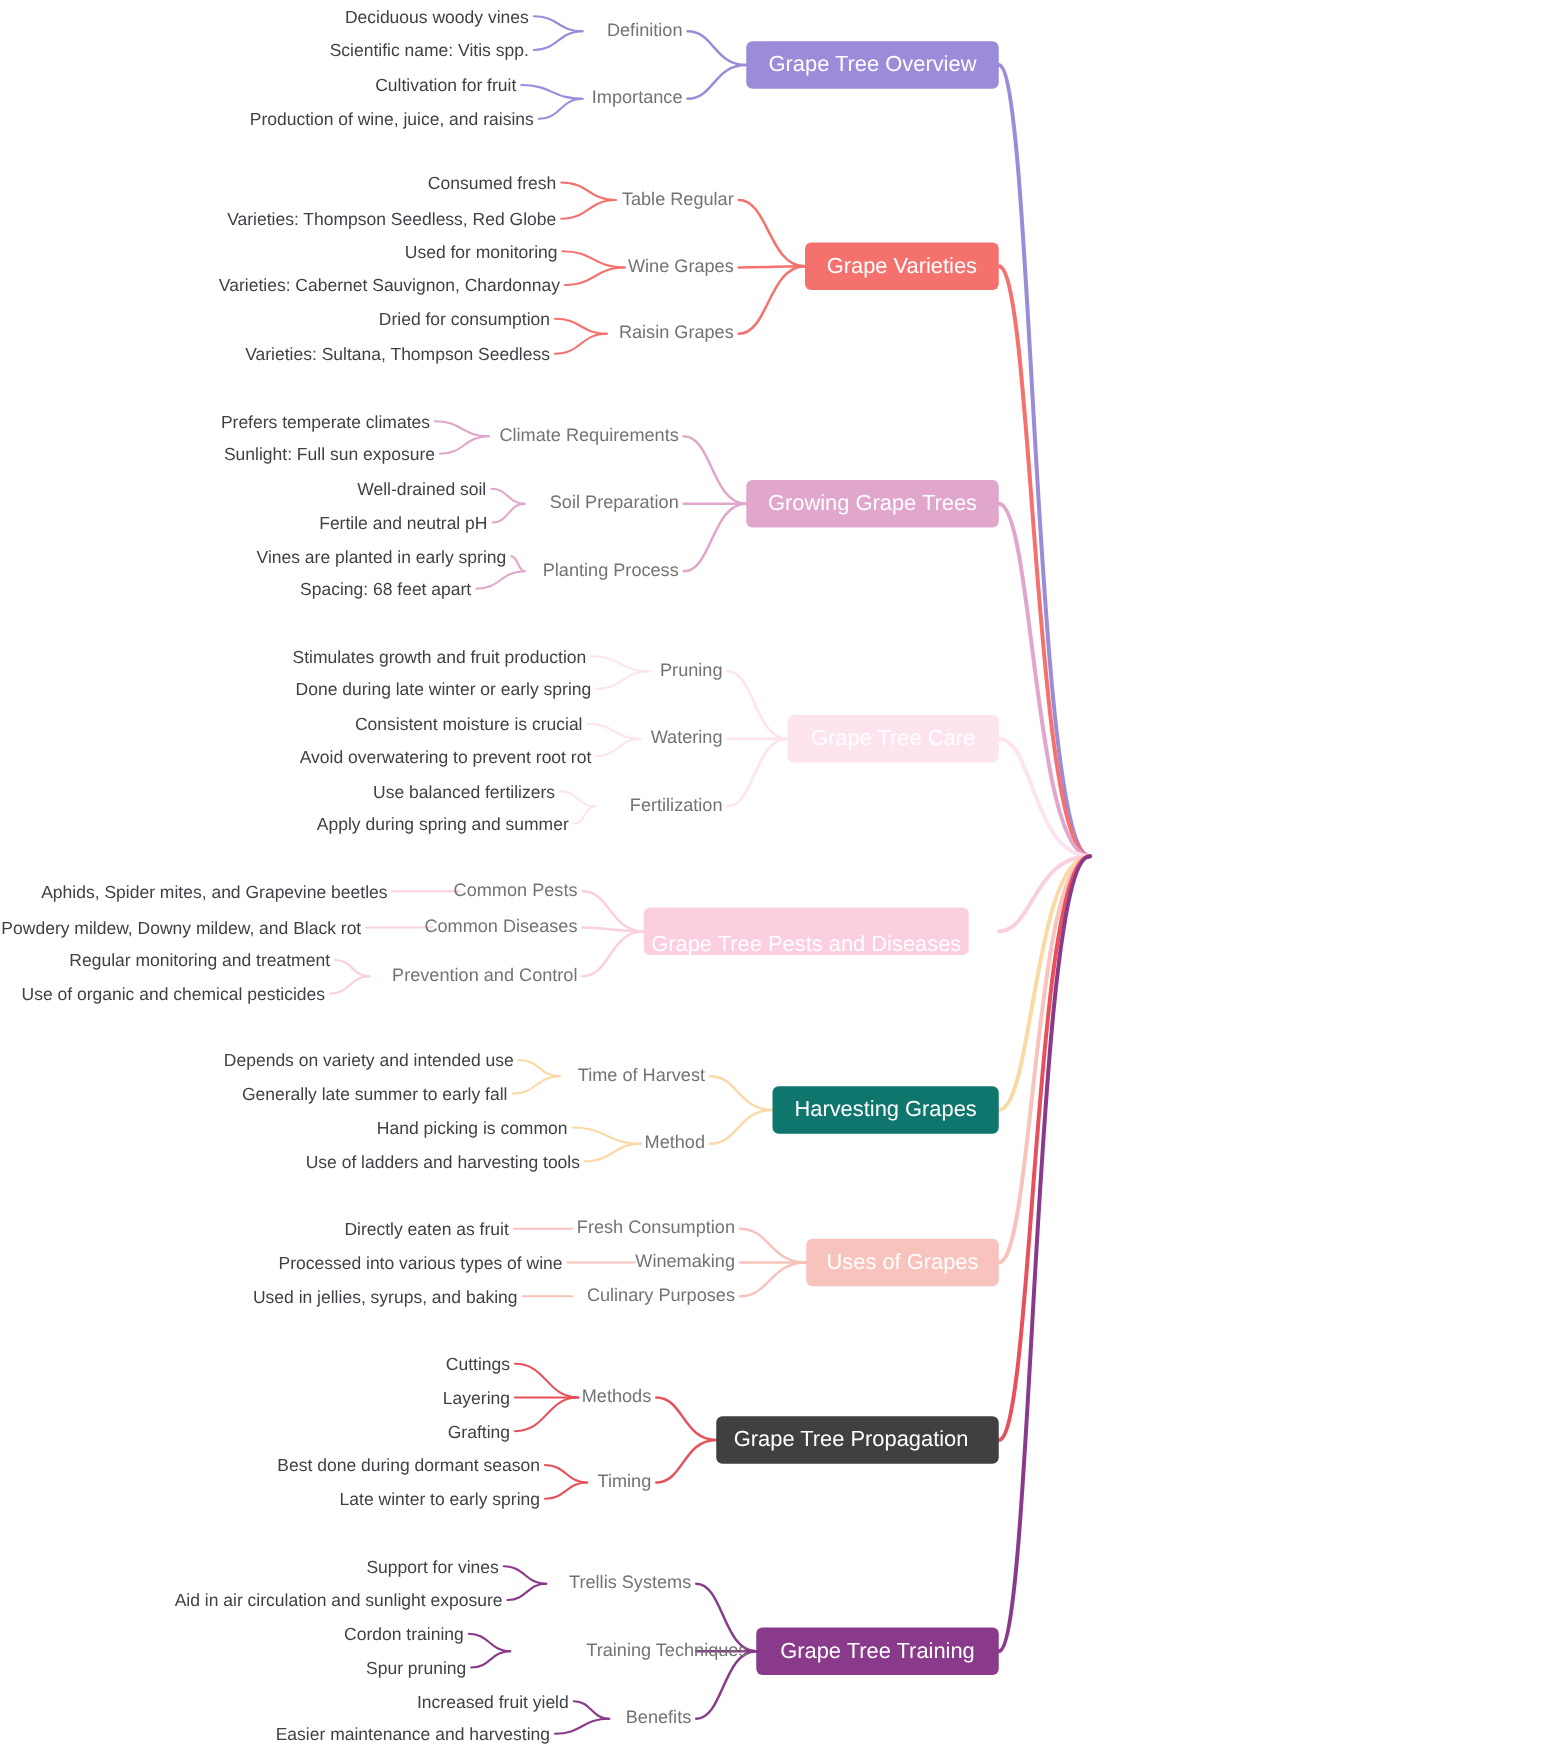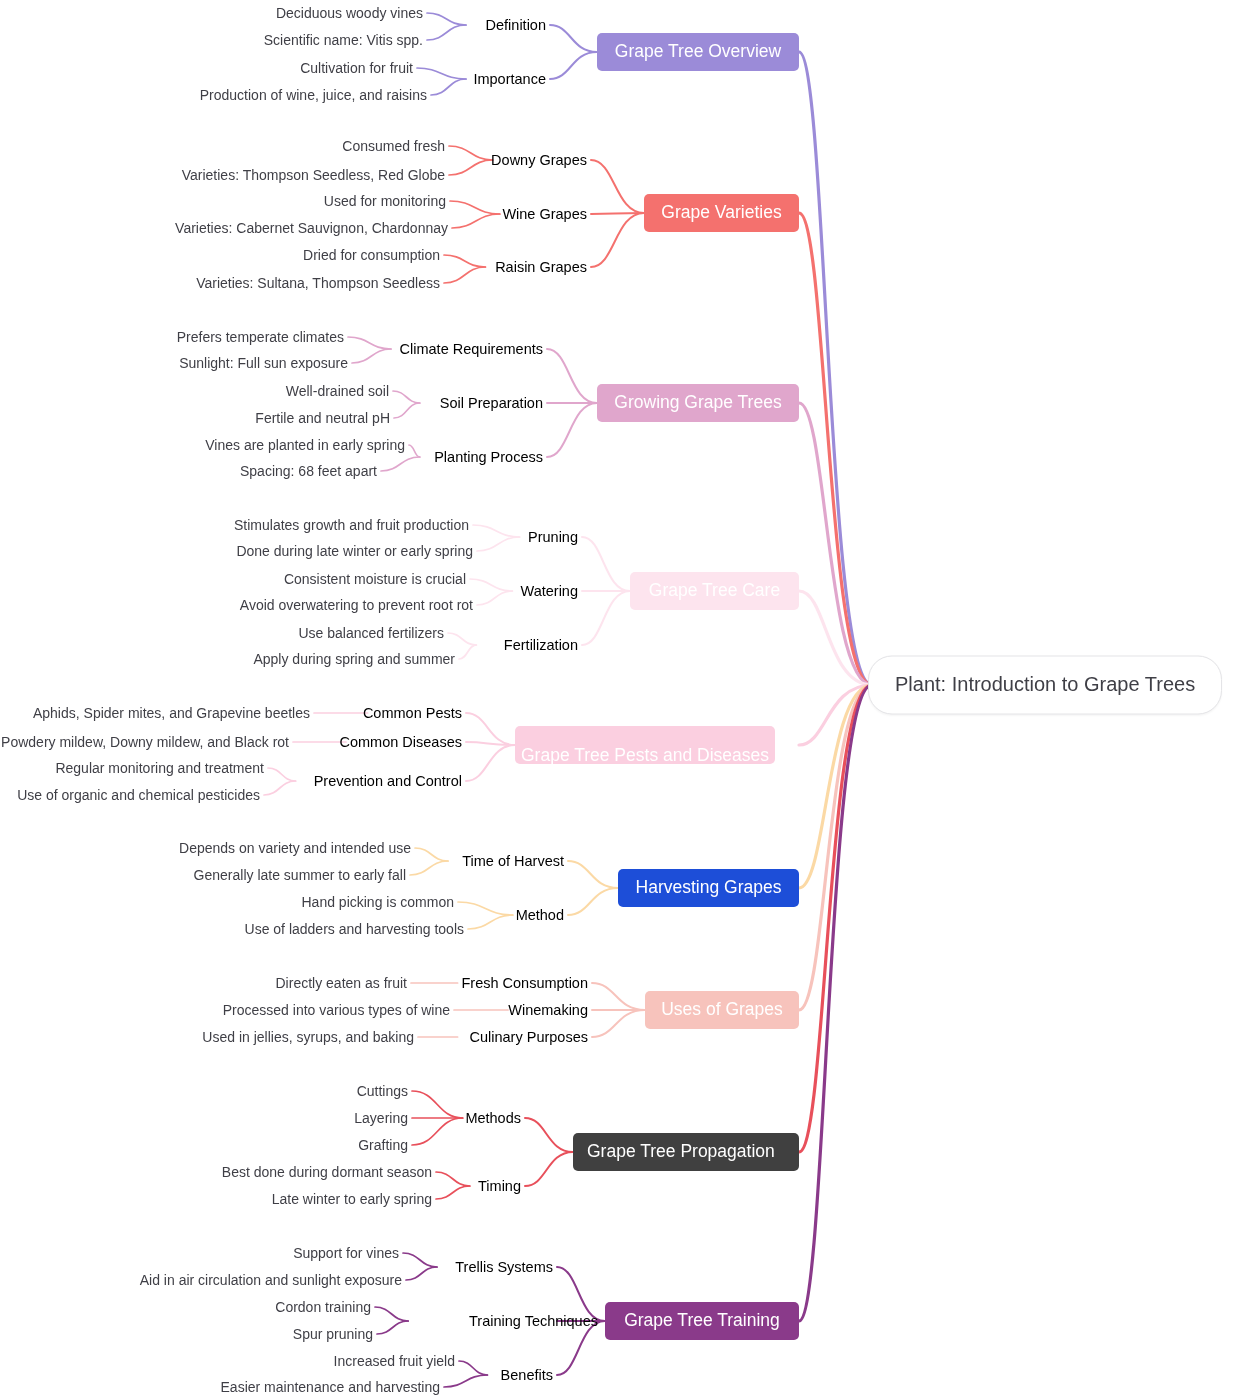--- a/index.html
+++ b/index.html
@@ -30,21 +30,21 @@
   
   .branch-node {
     border-radius: 5px;
     color: #ffffff;
     font-size: 17.5px;
     padding: 10px 16px 11px 16px;
     text-align: center;
   }
   
   .sub-node {
-    color: #000000;
+    color: #737373;
     font-size: 14.5px;
     padding: 2px 0;
   }
   
   .leaf-node {
     color: #3f3f46;
     font-size: 14px;
     padding: 2px 0;
   }
   .align-right { text-align: right; transform: translate(-100%, -50%); }
@@ -151,21 +151,21 @@
       </div>
       <div class="node sub-node align-right" style="left: 546px; top: 25px;"><span>Definition</span></div>
       <div class="node leaf-node align-right" style="left: 423px; top: 13px;"><span>Deciduous woody vines</span></div>
       <div class="node leaf-node align-right" style="left: 423px; top: 40px;"><span>Scientific name: Vitis spp.</span></div>
       <div class="node sub-node align-right" style="left: 546px; top: 79px;"><span>Importance</span></div>
       <div class="node leaf-node align-right" style="left: 413px; top: 68px;"><span>Cultivation for fruit</span></div>
       <div class="node leaf-node align-right" style="left: 427px; top: 95px;"><span>Production of wine, juice, and raisins</span></div>
       <div class="node branch-node" style="left: 644px; top: 213px; background: rgb(244, 113, 110); width: 155px; height: 38px; display: flex; align-items: center; justify-content: center; padding: 0px 14px;">
         <span>Grape Varieties</span>
       </div>
-      <div class="node sub-node align-right" style="left: 587px; top: 160px;"><span>Downy Grapes</span></div>
+      <div class="node sub-node align-right" style="left: 587px; top: 160px;"><span>Table Regular</span></div>
       <div class="node leaf-node align-right" style="left: 445px; top: 146px;"><span>Consumed fresh</span></div>
       <div class="node leaf-node align-right" style="left: 445px; top: 175px;"><span>Varieties: Thompson Seedless, Red Globe</span></div>
       <div class="node sub-node align-right" style="left: 587px; top: 214px;"><span>Wine Grapes</span></div>
       <div class="node leaf-node align-right" style="left: 446px; top: 201px;"><span>Used for monitoring</span></div>
       <div class="node leaf-node align-right" style="left: 448px; top: 228px;"><span>Varieties: Cabernet Sauvignon, Chardonnay</span></div>
       <div class="node sub-node align-right" style="left: 587px; top: 267px;"><span>Raisin Grapes</span></div>
       <div class="node leaf-node align-right" style="left: 440px; top: 255px;"><span>Dried for consumption</span></div>
       <div class="node leaf-node align-right" style="left: 440px; top: 283px;"><span>Varieties: Sultana, Thompson Seedless</span></div>
       <div class="node branch-node" style="left: 597px; top: 403px; background: rgb(224, 166, 204); width: 202px; height: 38px; display: flex; align-items: center; justify-content: center; padding: 0px 14px;">
         <span>Growing Grape Trees</span>
@@ -194,21 +194,21 @@
       <div class="node branch-node" style="left: 515px; top: 745px; background: rgb(251, 207, 224); width: 260px; height: 38px; display: flex; align-items: flex-end; justify-content: center; padding: 0px 14px; color: rgb(255, 255, 255);">
         <span>Grape Tree Pests and Diseases</span>
       </div>
       <div class="node sub-node align-right" style="left: 462px; top: 713px;"><span>Common Pests</span></div>
       <div class="node leaf-node align-right" style="left: 310px; top: 713px;"><span>Aphids, Spider mites, and Grapevine beetles</span></div>
       <div class="node sub-node align-right" style="left: 462px; top: 742px;"><span>Common Diseases</span></div>
       <div class="node leaf-node align-right" style="left: 289px; top: 742px;"><span>Powdery mildew, Downy mildew, and Black rot</span></div>
       <div class="node sub-node align-right" style="left: 462px; top: 781px;"><span>Prevention and Control</span></div>
       <div class="node leaf-node align-right" style="left: 264px; top: 768px;"><span>Regular monitoring and treatment</span></div>
       <div class="node leaf-node align-right" style="left: 260px; top: 795px;"><span>Use of organic and chemical pesticides</span></div>
-      <div class="node branch-node" style="left: 618px; top: 888px; background: #1d4ed8; width: 181px; height: 38px; display: flex; align-items: center; justify-content: center; padding: 0px 14px; color: rgb(255, 255, 255);">
+      <div class="node branch-node" style="left: 618px; top: 888px; background: #0f766e; width: 181px; height: 38px; display: flex; align-items: center; justify-content: center; padding: 0px 14px; color: rgb(255, 255, 255);">
         <span>Harvesting Grapes</span>
       </div>
       <div class="node sub-node align-right" style="left: 564px; top: 861px;"><span>Time of Harvest</span></div>
       <div class="node leaf-node align-right" style="left: 411px; top: 848px;"><span>Depends on variety and intended use</span></div>
       <div class="node leaf-node align-right" style="left: 406px; top: 875px;"><span>Generally late summer to early fall</span></div>
       <div class="node sub-node align-right" style="left: 564px; top: 915px;"><span>Method</span></div>
       <div class="node leaf-node align-right" style="left: 454px; top: 902px;"><span>Hand picking is common</span></div>
       <div class="node leaf-node align-right" style="left: 464px; top: 929px;"><span>Use of ladders and harvesting tools</span></div>
       <div class="node branch-node" style="left: 645px; top: 1010px; background: rgb(247, 195, 188); width: 154px; height: 38px; display: flex; align-items: center; justify-content: center; padding: 0px 14px; color: rgb(255, 255, 255);">
         <span>Uses of Grapes</span>
@@ -235,14 +235,13 @@
       <div class="node sub-node align-right" style="left: 553px; top: 1267px;"><span>Trellis Systems</span></div>
       <div class="node leaf-node align-right" style="left: 399px; top: 1253px;"><span>Support for vines</span></div>
       <div class="node leaf-node align-right" style="left: 402px; top: 1280px;"><span>Aid in air circulation and sunlight exposure</span></div>
       <div class="node sub-node align-right" style="left: 553px; top: 1321px; margin-left: 45px;"><span>Training Techniques</span></div>
       <div class="node leaf-node align-right" style="left: 371px; top: 1307px;"><span>Cordon training</span></div>
       <div class="node leaf-node align-right" style="left: 373px; top: 1334px;"><span>Spur pruning</span></div>
       <div class="node sub-node align-right" style="left: 553px; top: 1375px;"><span>Benefits</span></div>
       <div class="node leaf-node align-right" style="left: 455px; top: 1361px;"><span>Increased fruit yield</span></div>
       <div class="node leaf-node align-right" style="left: 440px; top: 1387px;"><span>Easier maintenance and harvesting</span></div>
     </div>
-  <div class="root-node" style="left: 868px; top: 685px; background: rgb(255, 255, 255); border-color: rgb(228, 228, 231); color: rgb(63, 63, 70);">Plant: Introduction to Grape Trees</div>
 </div>
 
 </body></html>

